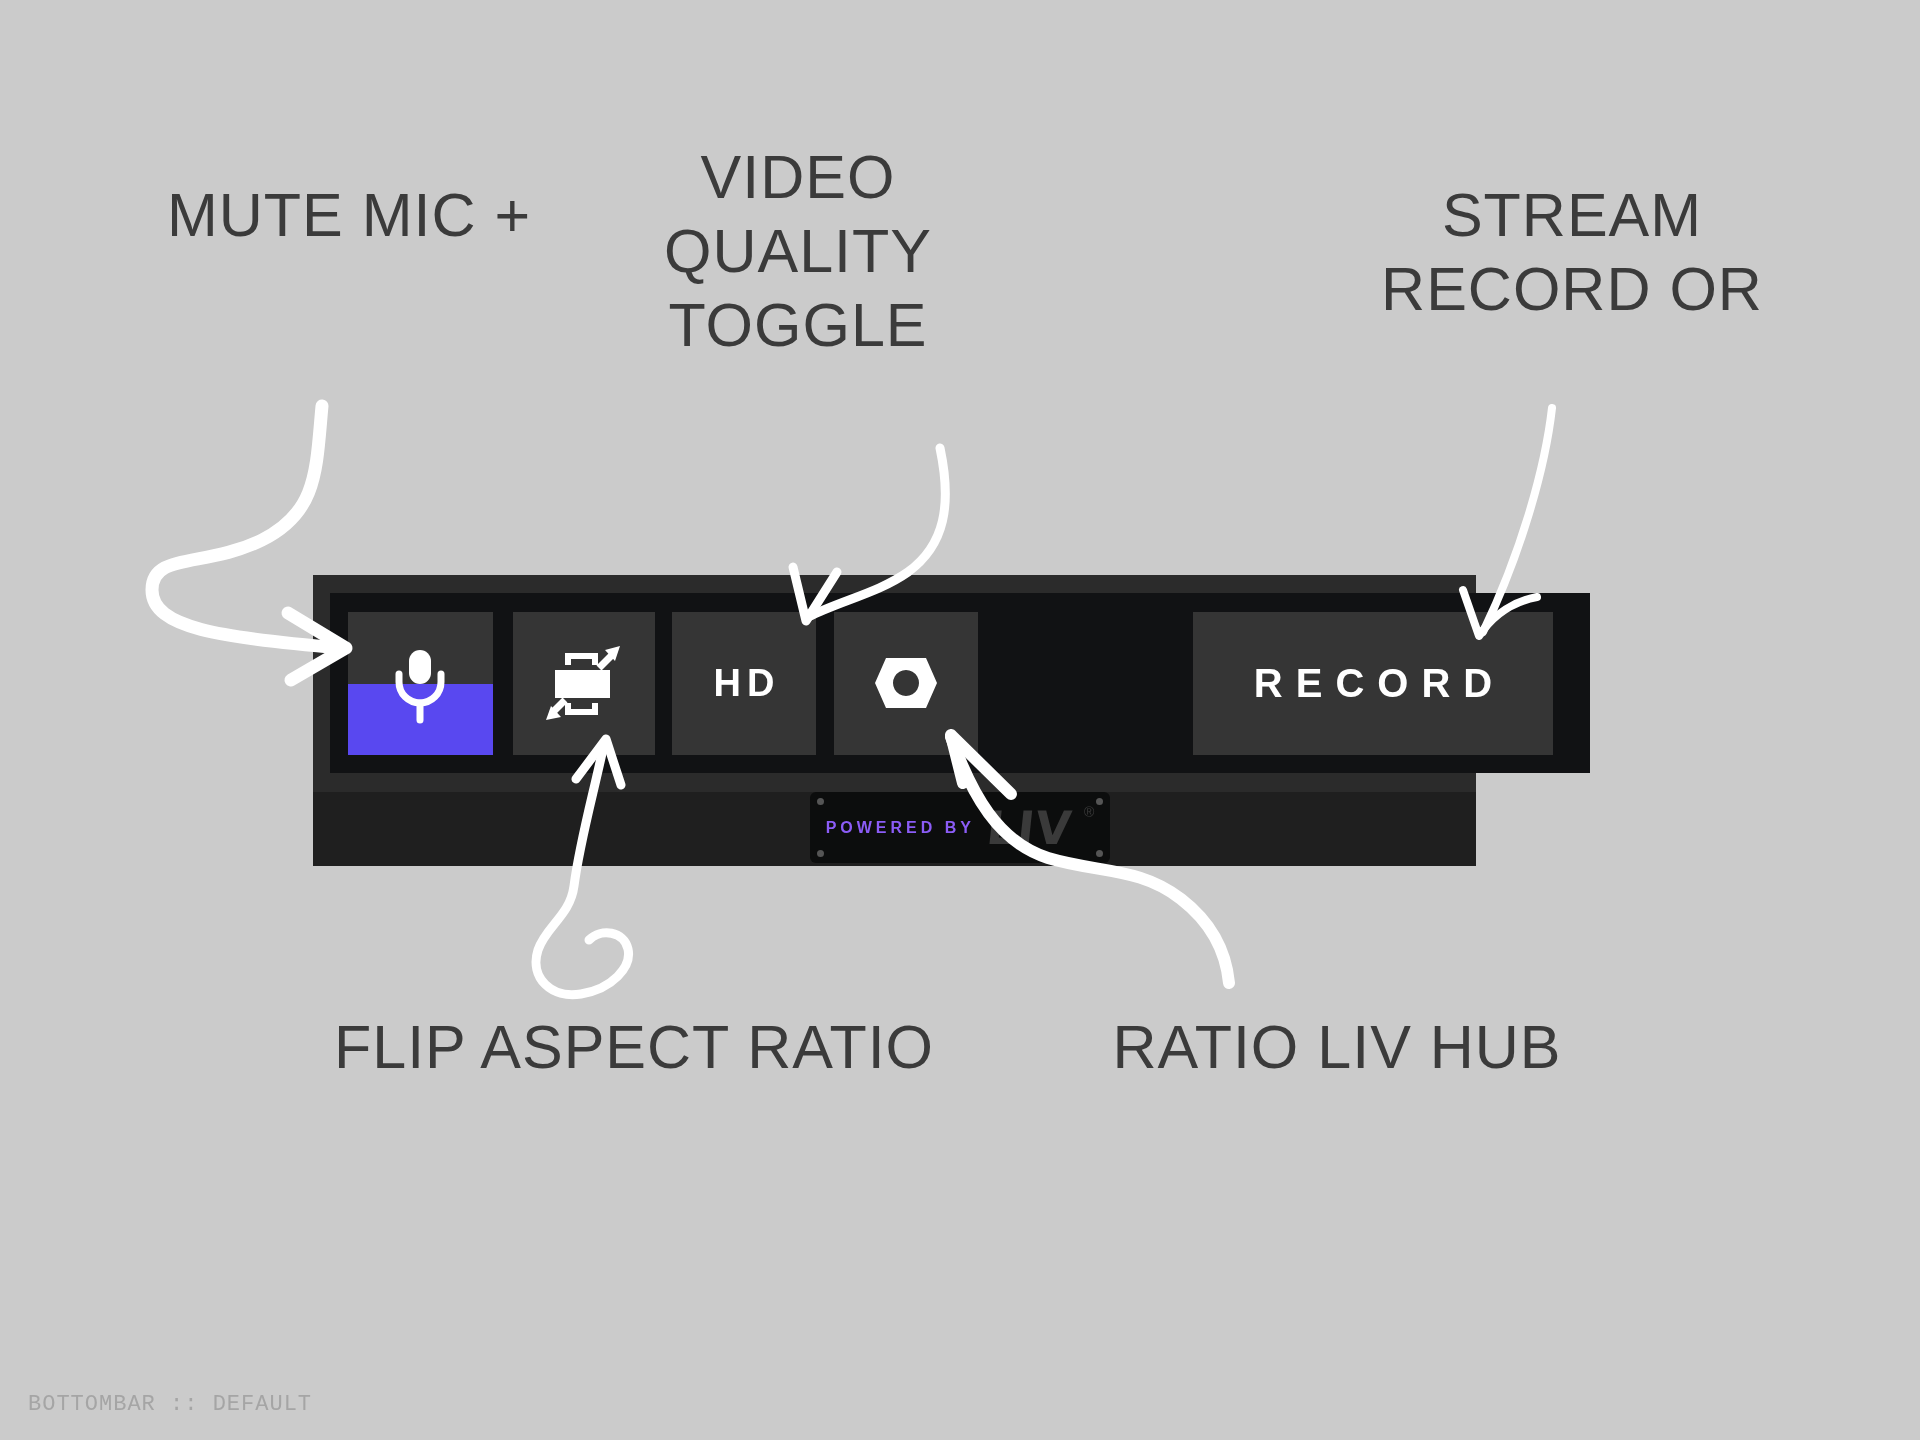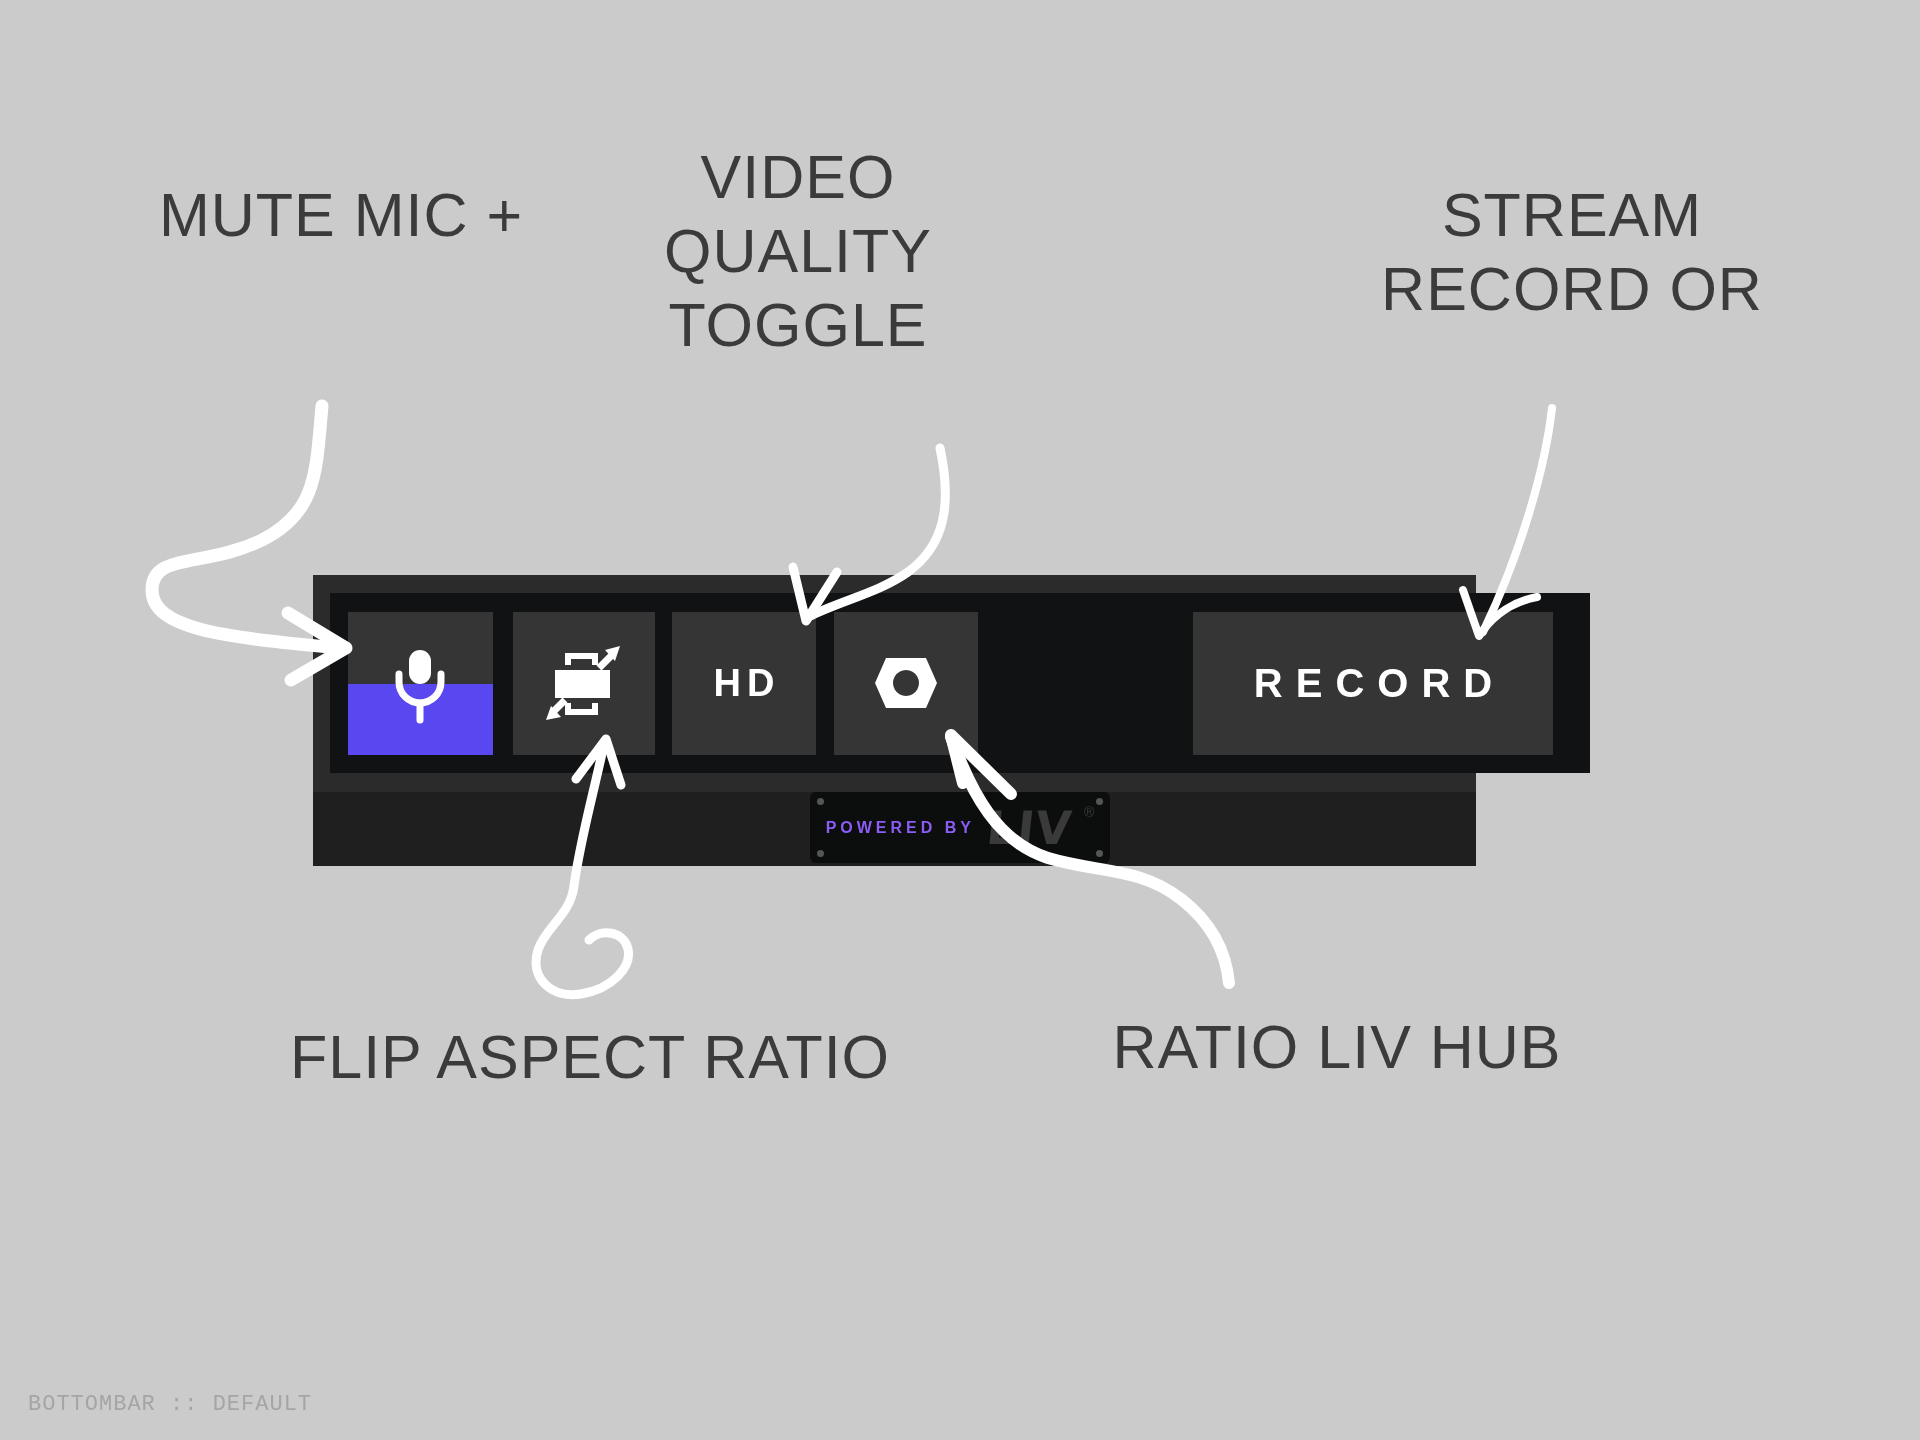--- a/index.html
+++ b/index.html
@@ -38,36 +38,36 @@
            font-family:Liberation Mono, monospace;}
   
   .arrows{position:absolute;left:0;top:0;pointer-events:none;}
   .arrows path{stroke:#ffffff;fill:none;stroke-linecap:round;stroke-linejoin:round;}
 </style>
 </head>
 <body>
 
 <div class="stage">
 
-  <div class="note" style="left:341px;top:178px;">
+  <div class="note" style="left:349px;top:178px;">
     <div>MUTE MIC +</div>
   </div>
 
   <div class="note" style="left:778px;top:140px;margin-left:20px;">
     <div>VIDEO</div>
     <div>QUALITY</div>
     <div>TOGGLE</div>
   </div>
 
   <div class="note" style="left:1572px;top:178px;">
     <div>STREAM</div>
     <div>RECORD OR</div>
   </div>
 
-  <div class="note" style="left:590px;top:1010px;margin-top:10px;">FLIP ASPECT RATIO</div>
+  <div class="note" style="left:634px;top:1010px;">FLIP ASPECT RATIO</div>
 
   <div class="note" style="left:1337px;top:1010px;">RATIO LIV HUB</div>
 
   <div class="toolbar">
     <div class="bottom-strip"></div>
     <div class="toolbar-inner"></div>
 
     <div class="btn btn-mic">
       <div class="level" style="height: 50%; background: rgb(89, 72, 240);"></div>
       <svg width="145" height="143" viewBox="0 0 145 143">

